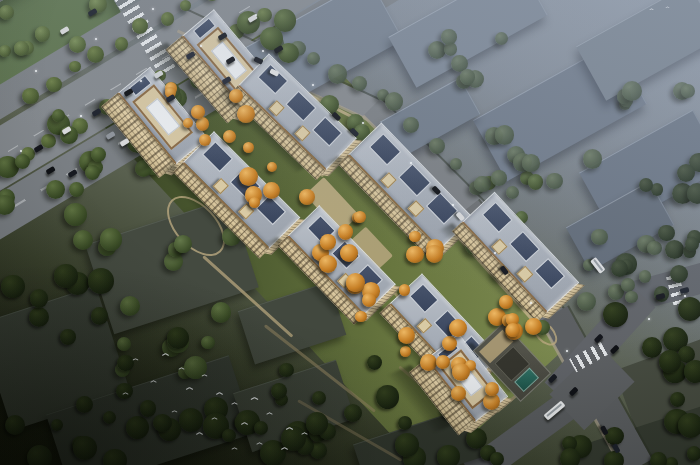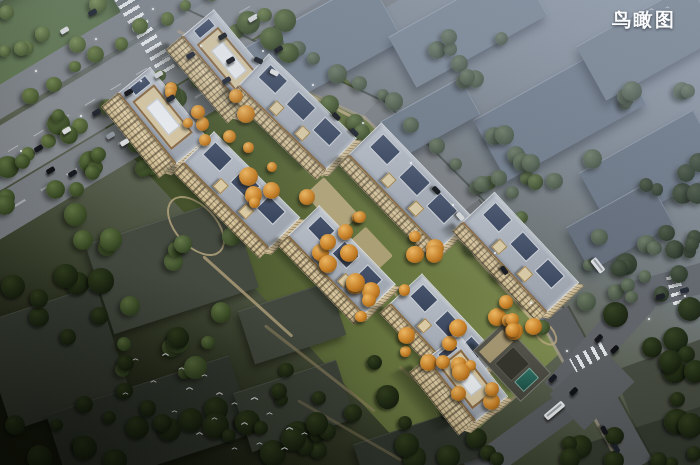--- a/index.html
+++ b/index.html
@@ -635,14 +635,13 @@
         <div class="bird" style="left: 301px; top: 431px; transform: scale(0.9);"></div>
         <div class="bird" style="left: 132px; top: 357px; transform: scale(0.8);"></div>
         <div class="bird" style="left: 122px; top: 391px; transform: scale(0.85);"></div>
         <div class="bird" style="left: 648px; top: 7px; transform: scale(0.6);"></div>
         <div class="bird" style="left: 664px; top: 5px; transform: scale(0.55);"></div>
       </div>
     </div>
   <div class="haze"></div>
   <div class="darksw"></div>
   <div class="vignette"></div>
-  <span class="label">鸟瞰图</span>
 </div>
 
 </body></html>

